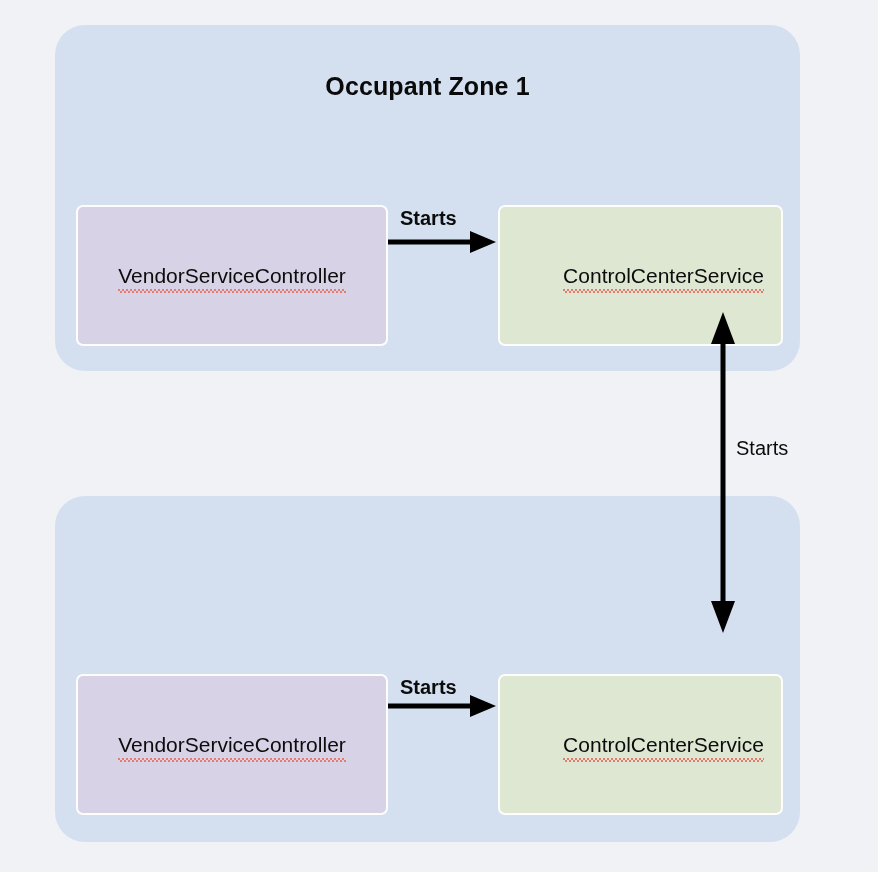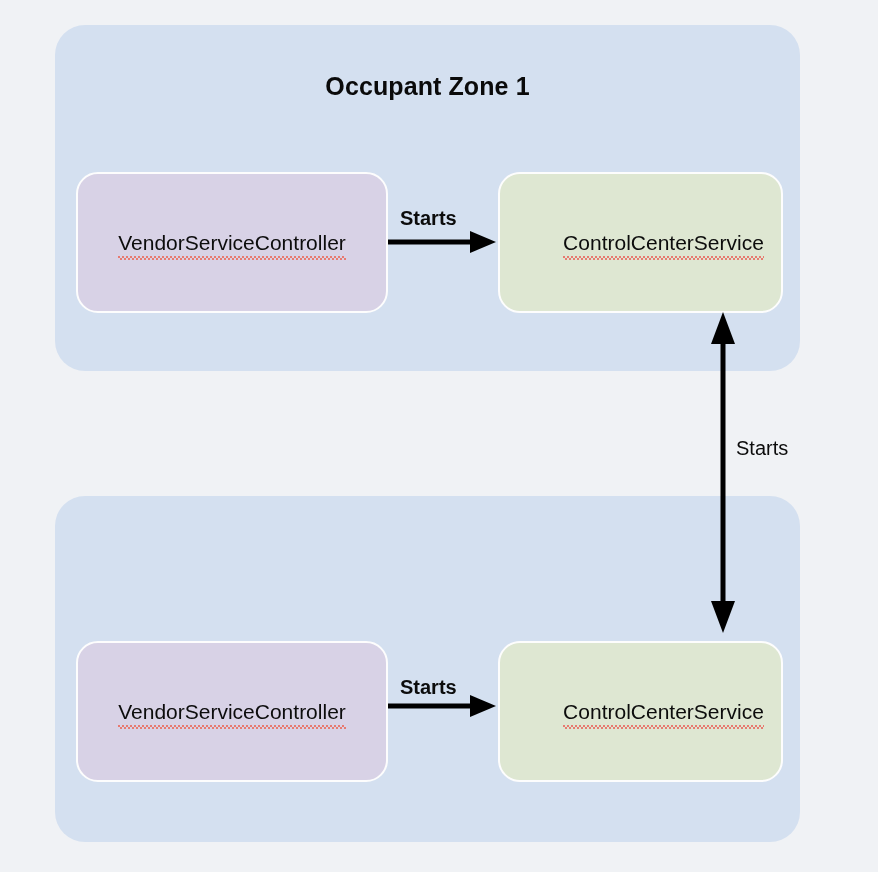--- a/index.html
+++ b/index.html
@@ -35,25 +35,26 @@
     font-weight: bold;
     font-size: 25px;
     color: #0a0a0a;
     letter-spacing: 0.1px;
   }
 
   
   .node {
     position: absolute;
     box-sizing: border-box;
-    border-radius: 22px;
+    border-radius: 7px;
     border: 2px solid #fdfdfd;
     display: flex;
     align-items: center;
     justify-content: center;
+    margin-top: 33px;
   }
   .node.purple { background: #d8d2e6; }
   .node.green  { background: #dee7d2; padding-left: 46px; }
 
   .node-label {
     font-size: 21px;
     color: #0c0c0c;
     white-space: nowrap;
     position: relative;
     line-height: 1.1;

